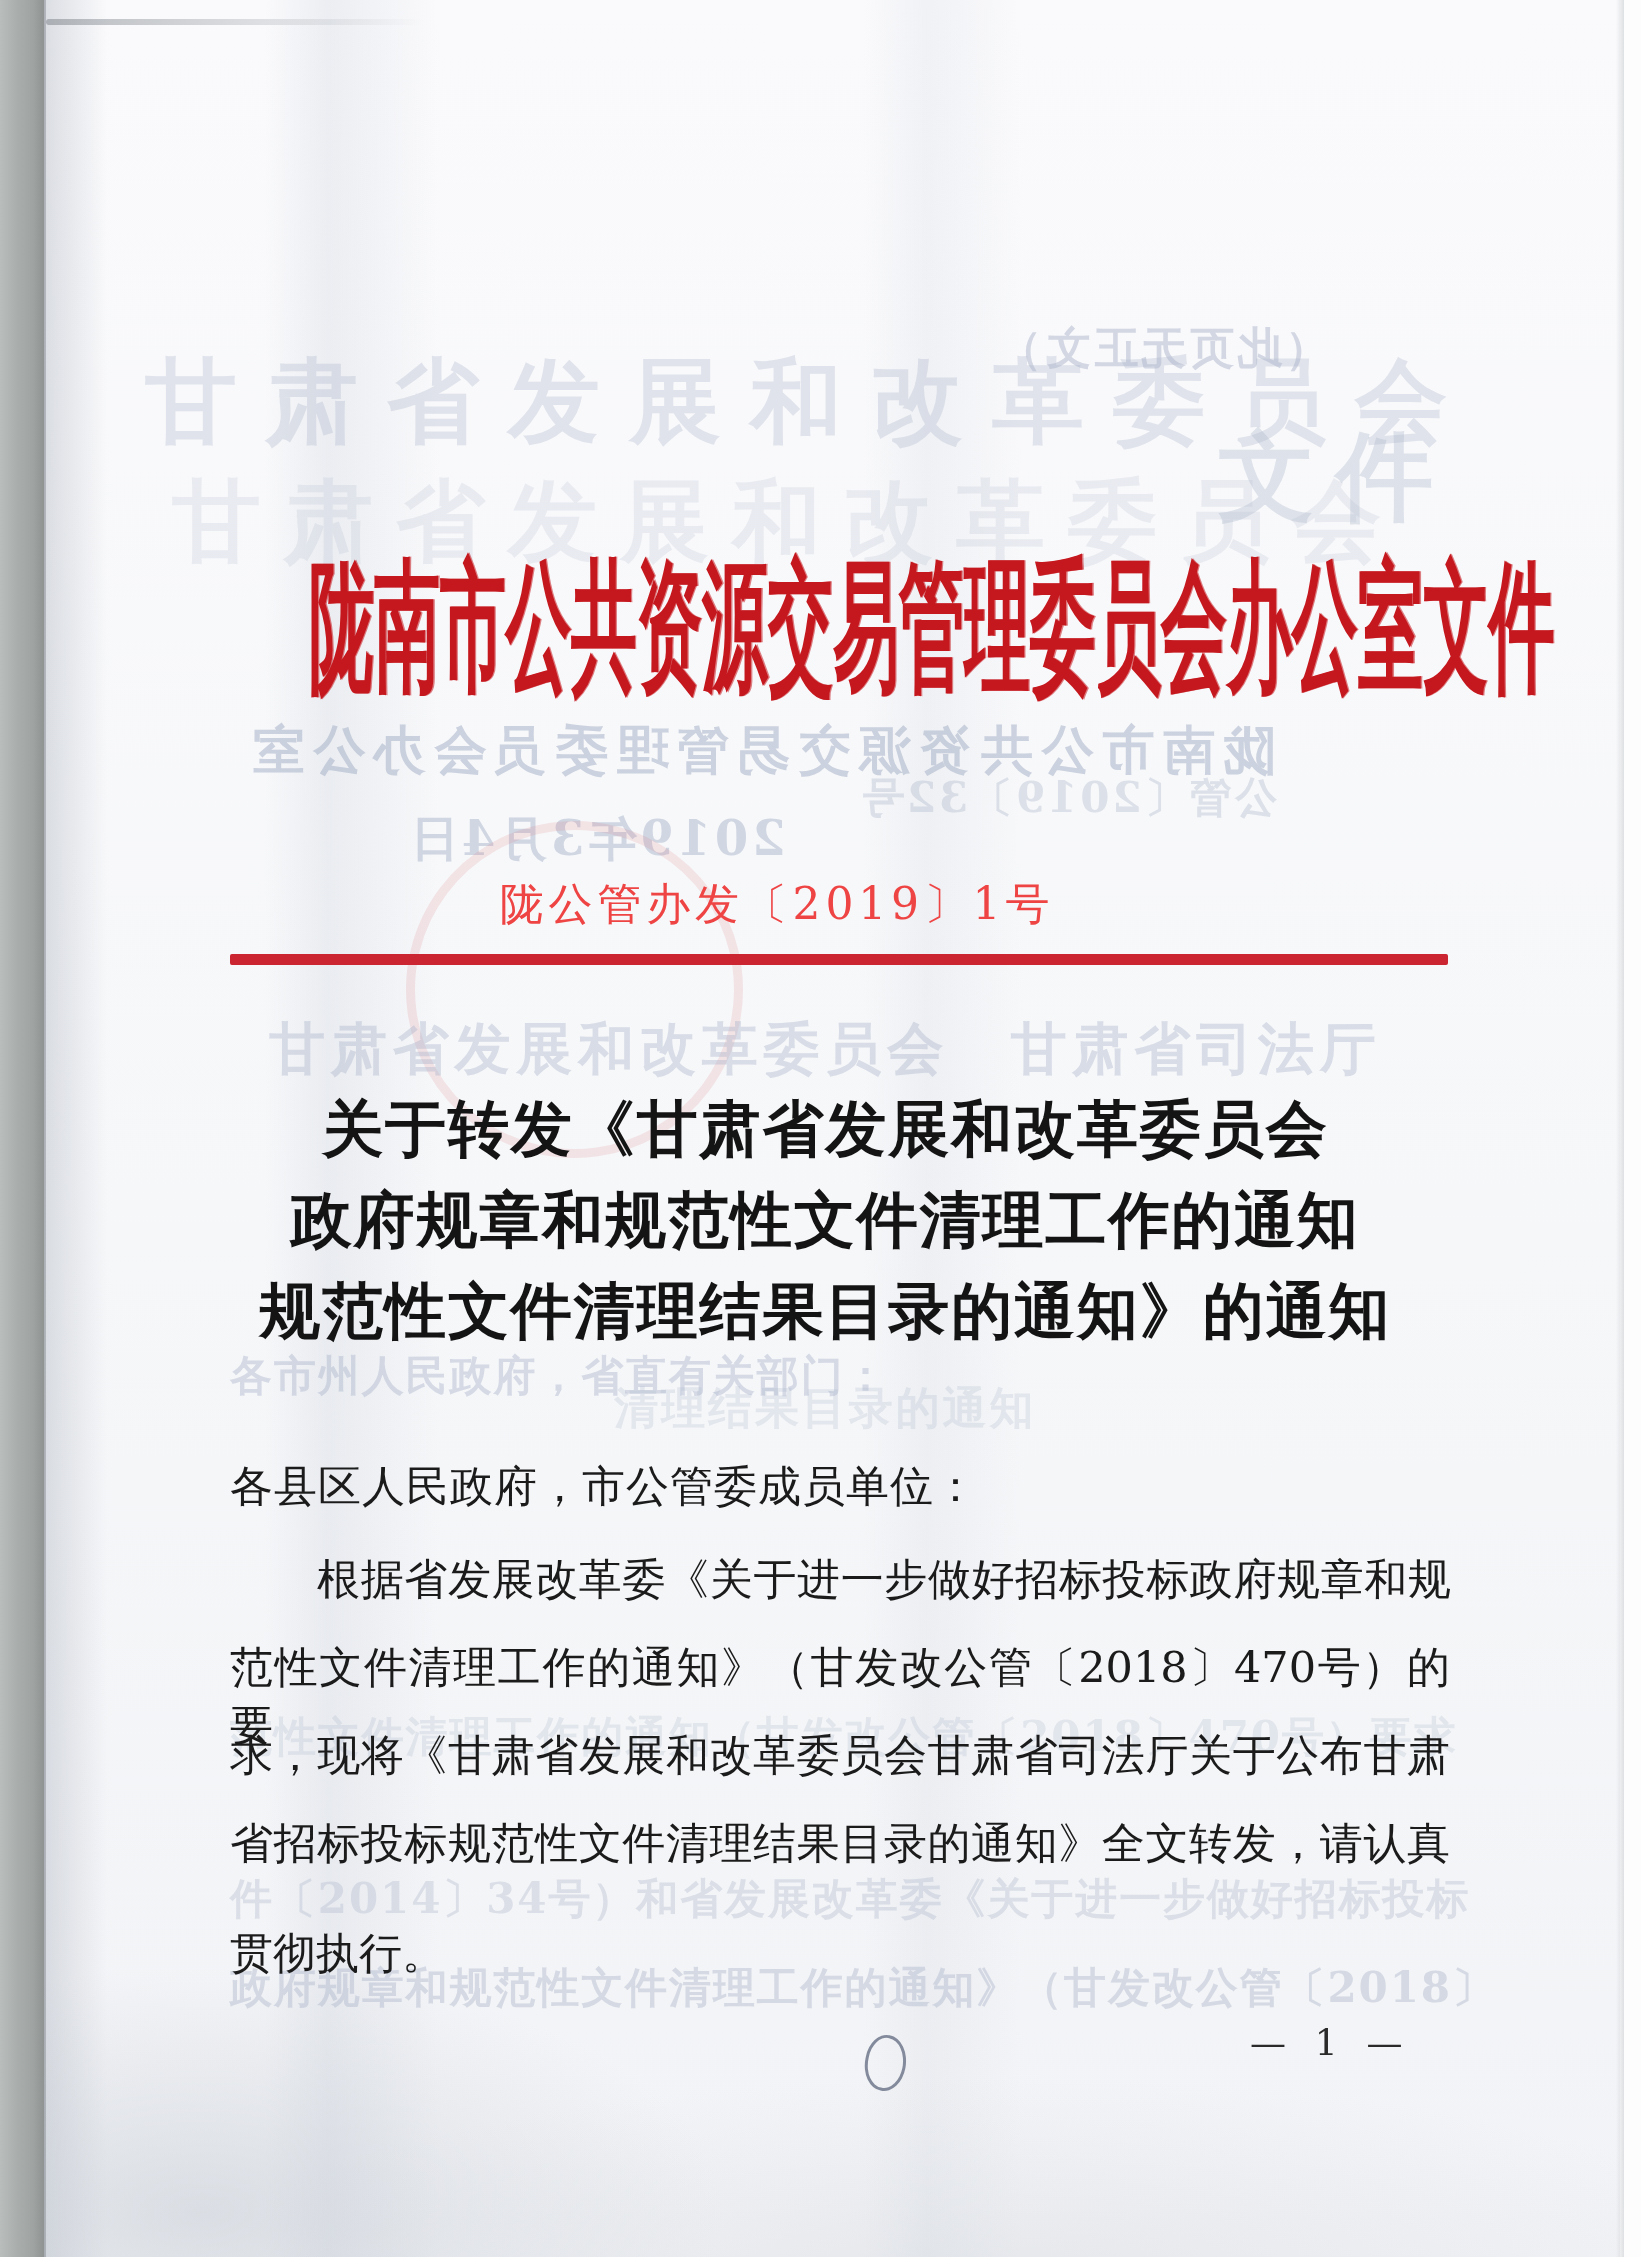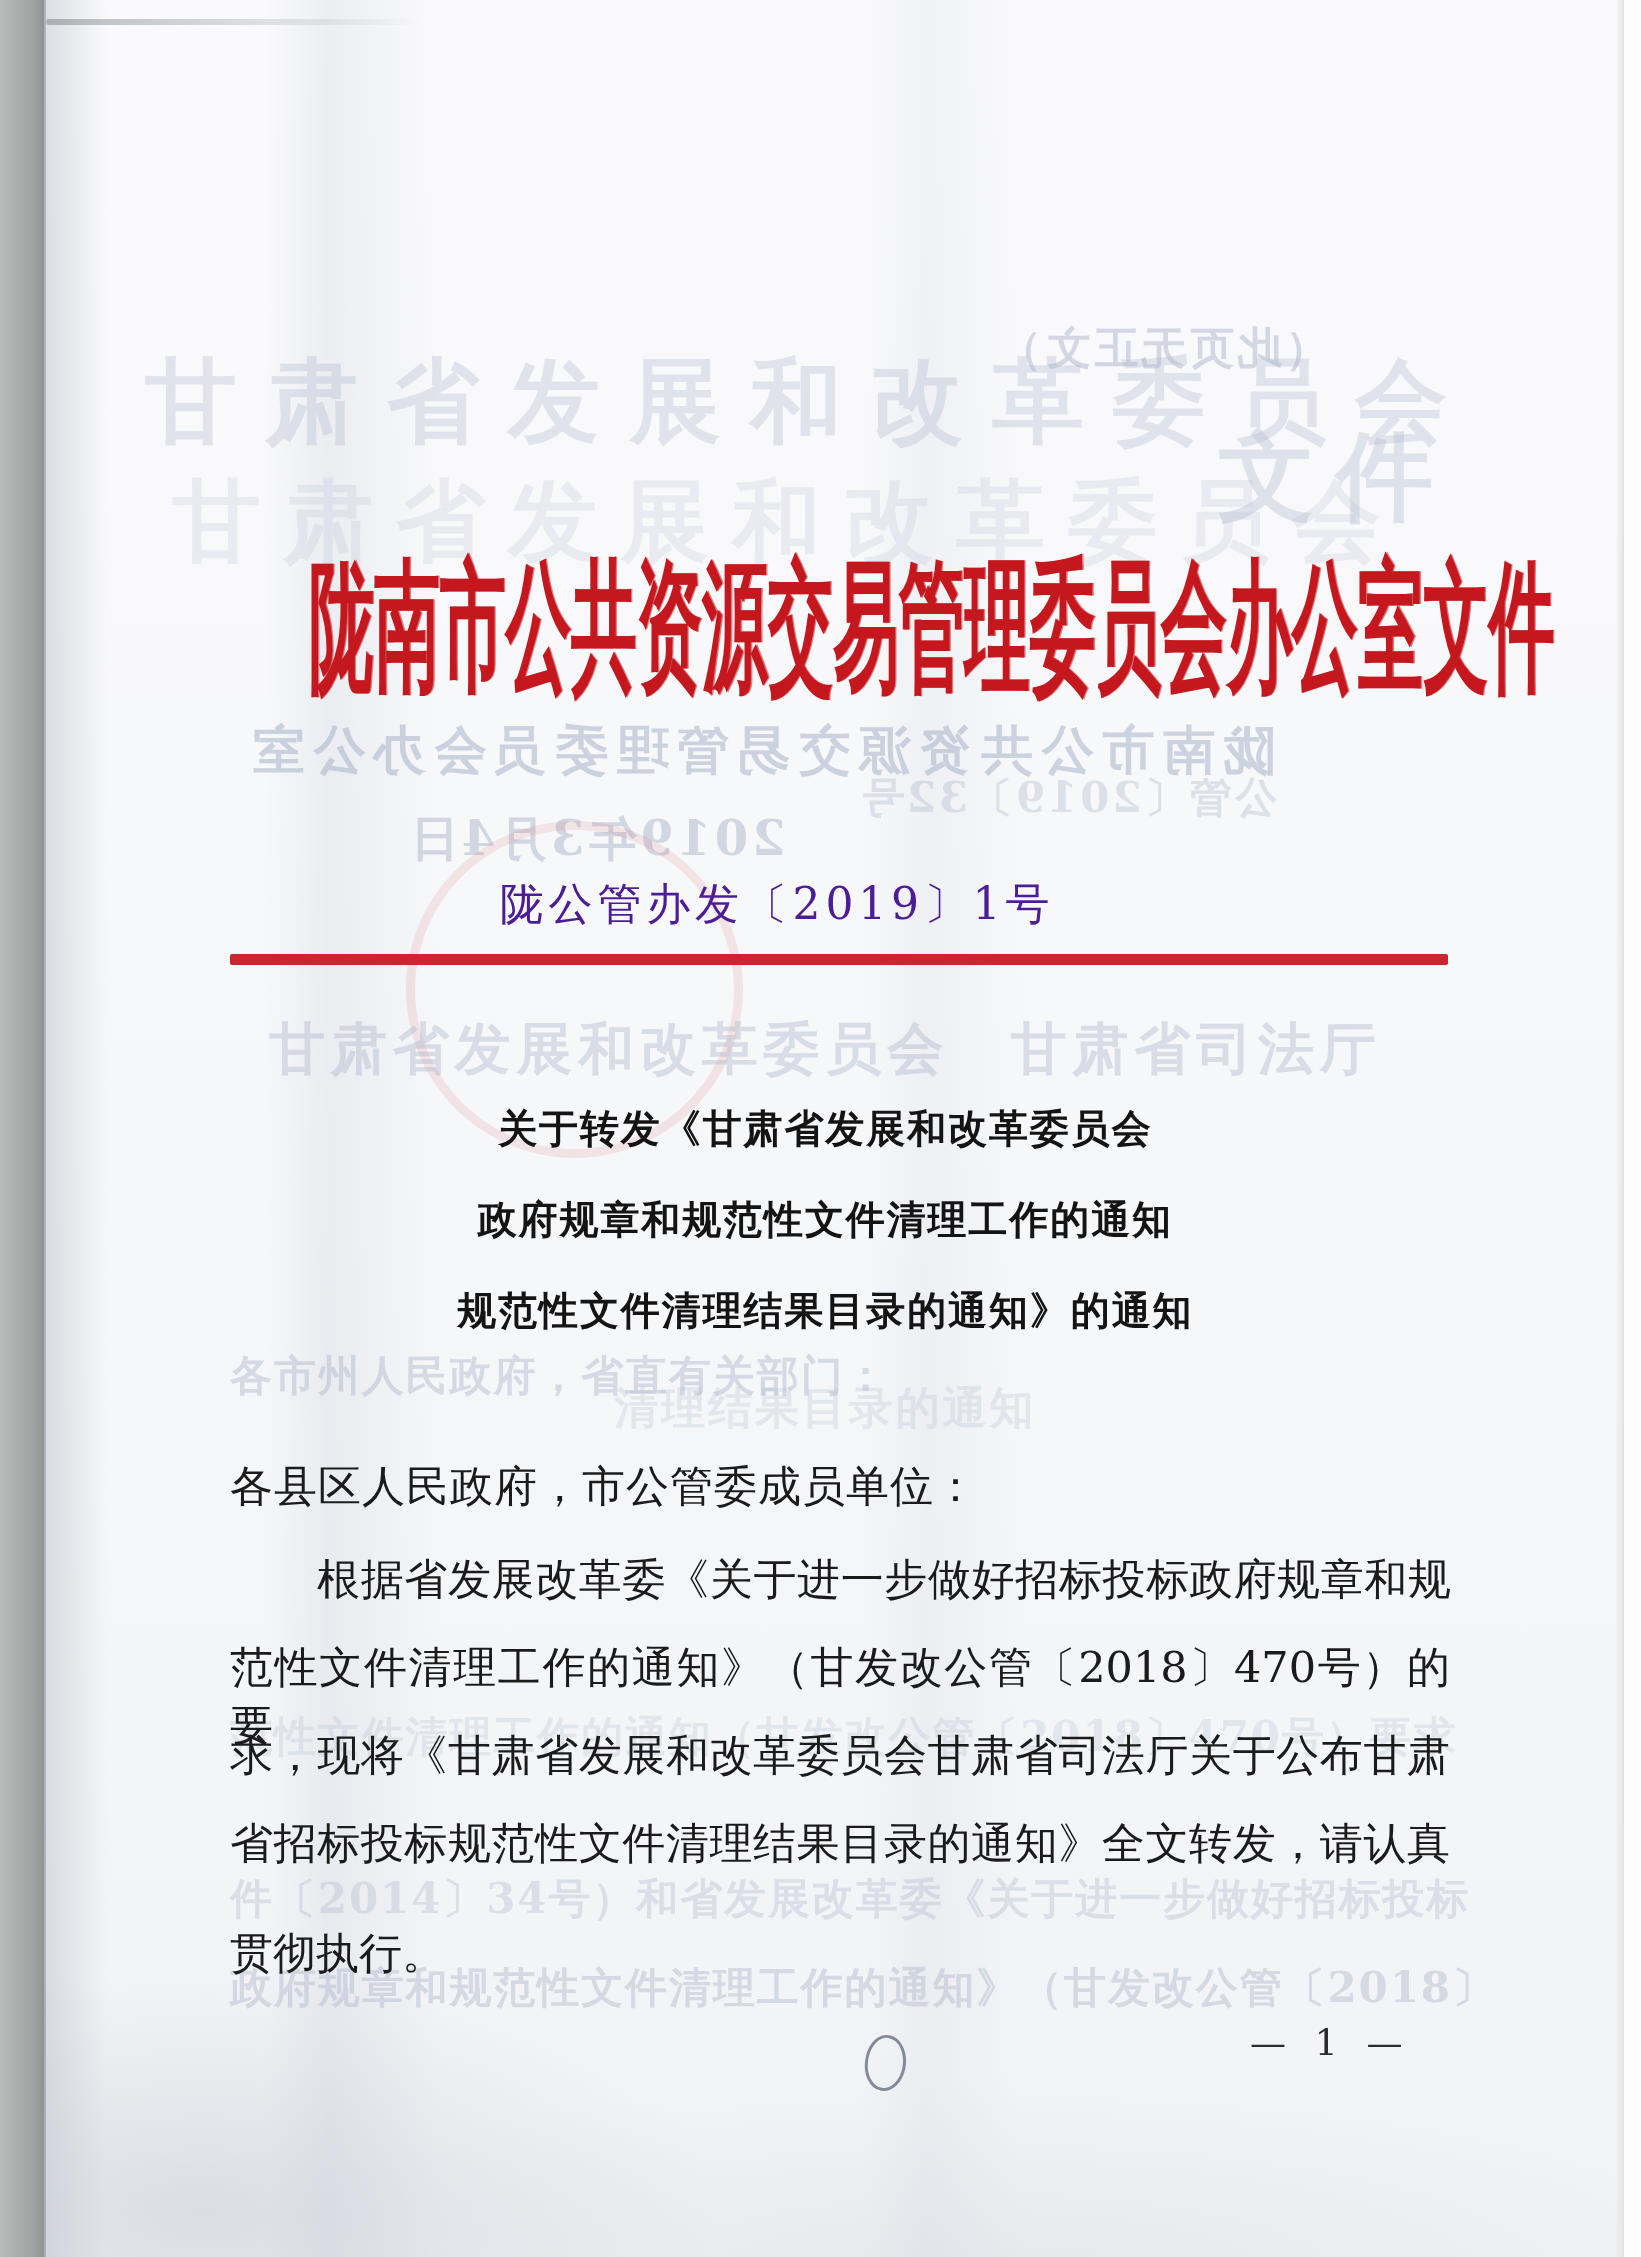--- a/index.html
+++ b/index.html
@@ -62,23 +62,23 @@
   .g-body.r3{top:1960px;color:rgba(168,178,200,.40);}
 
   
   .letterhead{left:29px;right:2px;top:539px;height:174px;text-align:right;}
   .letterhead span{
     display:inline-block;font-size:95px;line-height:174px;font-weight:bold;
     color:#c5181e;white-space:nowrap;
     transform:scale(0.69,1.5);transform-origin:center center;
     text-shadow:1.9px 0 0 rgba(197,24,30,.55);
   }
-  .doc-number{left:0;right:87px;top:875px;text-align:center;font-size:44px;letter-spacing:4.8px;color:#4c1d95;}
+  .doc-number{left:0;right:87px;top:875px;text-align:center;font-size:44px;letter-spacing:4.8px;color:#ef4444;}
   .red-rule{left:230px;top:954px;width:1218px;height:10.6px;background:#cb2531;border-radius:1.9px;}
-  .doc-title{left:9.7px;right:0;top:1083px;text-align:center;font-size:39px;line-height:91px;font-weight:bold;color:#141414;letter-spacing:1.9px;}
+  .doc-title{left:9.7px;right:0;top:1083px;text-align:center;font-size:61px;line-height:91px;font-weight:bold;color:#141414;letter-spacing:1.9px;}
   .salutation{left:230px;top:1458px;font-size:43px;color:#1b1b1b;letter-spacing:1px;}
   .body-line{left:230px;width:1220px;font-size:43px;color:#1b1b1b;height:60px;}
   .body-line.j{text-align:justify;text-align-last:justify;white-space:normal;}
   .body-line.indent{padding-left:87px;width:1134px;}
   .bl0{top:1551px;}
   .bl1{top:1639px;}
   .bl2{top:1727px;}
   .bl3{top:1815px;font-family:Liberation Mono, monospace;}
   .bl4{top:1925px;}
 

